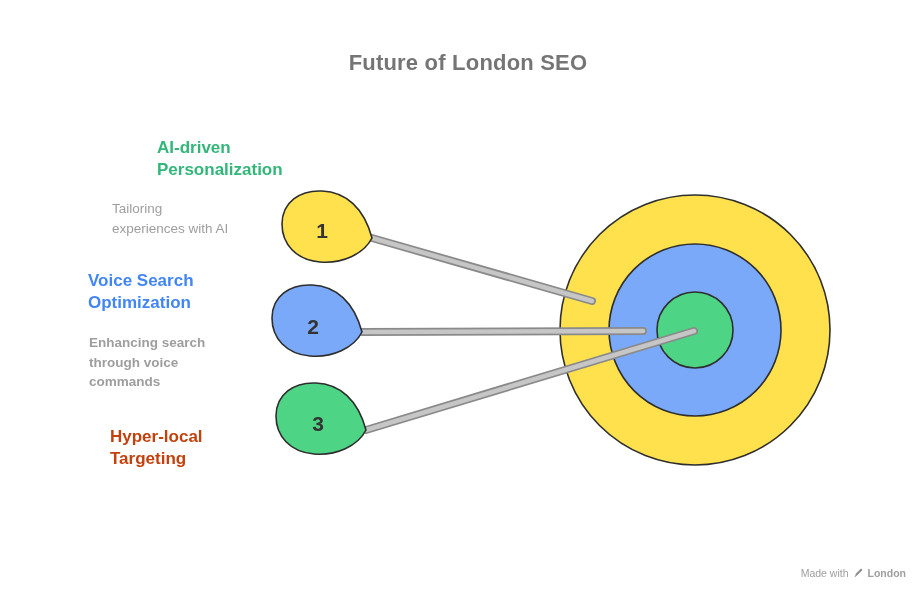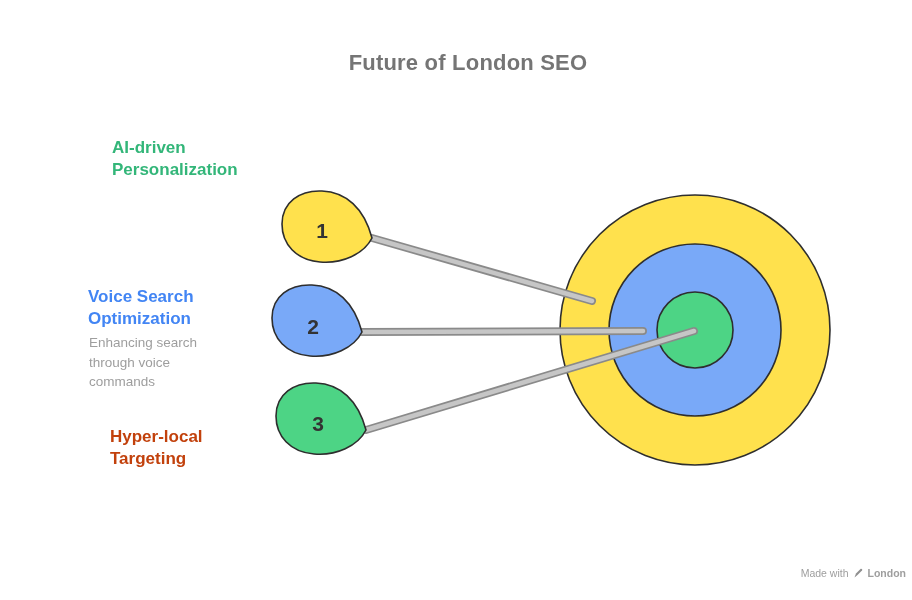--- a/index.html
+++ b/index.html
@@ -9,21 +9,21 @@
   }
   .title{
     position:absolute;top:50px;left:0;width:100%;text-align:center;
     font-size:22px;font-weight:700;letter-spacing:.2px;margin:0;
   }
   .label{position:absolute;white-space:pre-line;}
   .heading{font-size:17px;font-weight:700;line-height:1.32;}
   .desc{font-size:13.5px;line-height:1.45;}
   .h1pos{left:112px;top:137px;}
   .d1pos{left:112px;top:199px;}
-  .h2pos{left:88px;top:286px;}
+  .h2pos{left:88px;top:270px;}
   .d2pos{left:89px;top:333px;}
   .h3pos{left:110px;top:426px;}
   .d3pos{left:112px;top:485px;}
   svg.diagram{position:absolute;left:0;top:0;}
   .shape{stroke:#2E2E2E;stroke-width:1.6;}
   .blob-number{
     font-size:21px;font-weight:700;fill:#333333;
     font-family:"Liberation Sans",sans-serif;text-anchor:middle;
   }
   .connector-edge{fill:none;stroke-linecap:round;stroke-width:8;}
@@ -34,26 +34,28 @@
   }
   .watermark .brand{font-weight:600;}
 </style>
 </head>
 <body>
 
 <div class="canvas">
 
   <h1 class="title" style="color: rgb(117, 117, 117);">Future of London SEO</h1>
 
-  <div class="label heading h1pos" style="color: rgb(51, 182, 121);">AI-driven
+  <div class="label heading h1pos" style="color: rgb(51, 182, 121); margin-left: 45px;">AI-driven
 Personalization</div>
+  <div class="label desc d1pos" style="color: rgb(158, 158, 158);">Tailoring
+experiences with AI</div>
 
   <div class="label heading h2pos" style="color: rgb(66, 133, 244);">Voice Search
 Optimization</div>
-  <div class="label desc d2pos" style="color: rgb(158, 158, 158);">Enhancing search
+  <div class="label desc d2pos" style="color: rgb(158, 158, 158); font-weight: bold;">Enhancing search
 through voice
 commands</div>
 
   <div class="label heading h3pos" style="color: #c2410c;">Hyper-local
 Targeting</div>
 
   <svg class="diagram" width="912" height="600" viewBox="0 0 912 600">
 
     <circle class="shape" cx="695" cy="330" r="135" fill="#FFE14D"></circle>
     <circle class="shape" cx="695" cy="330" r="86" fill="#79A9F8"></circle>

